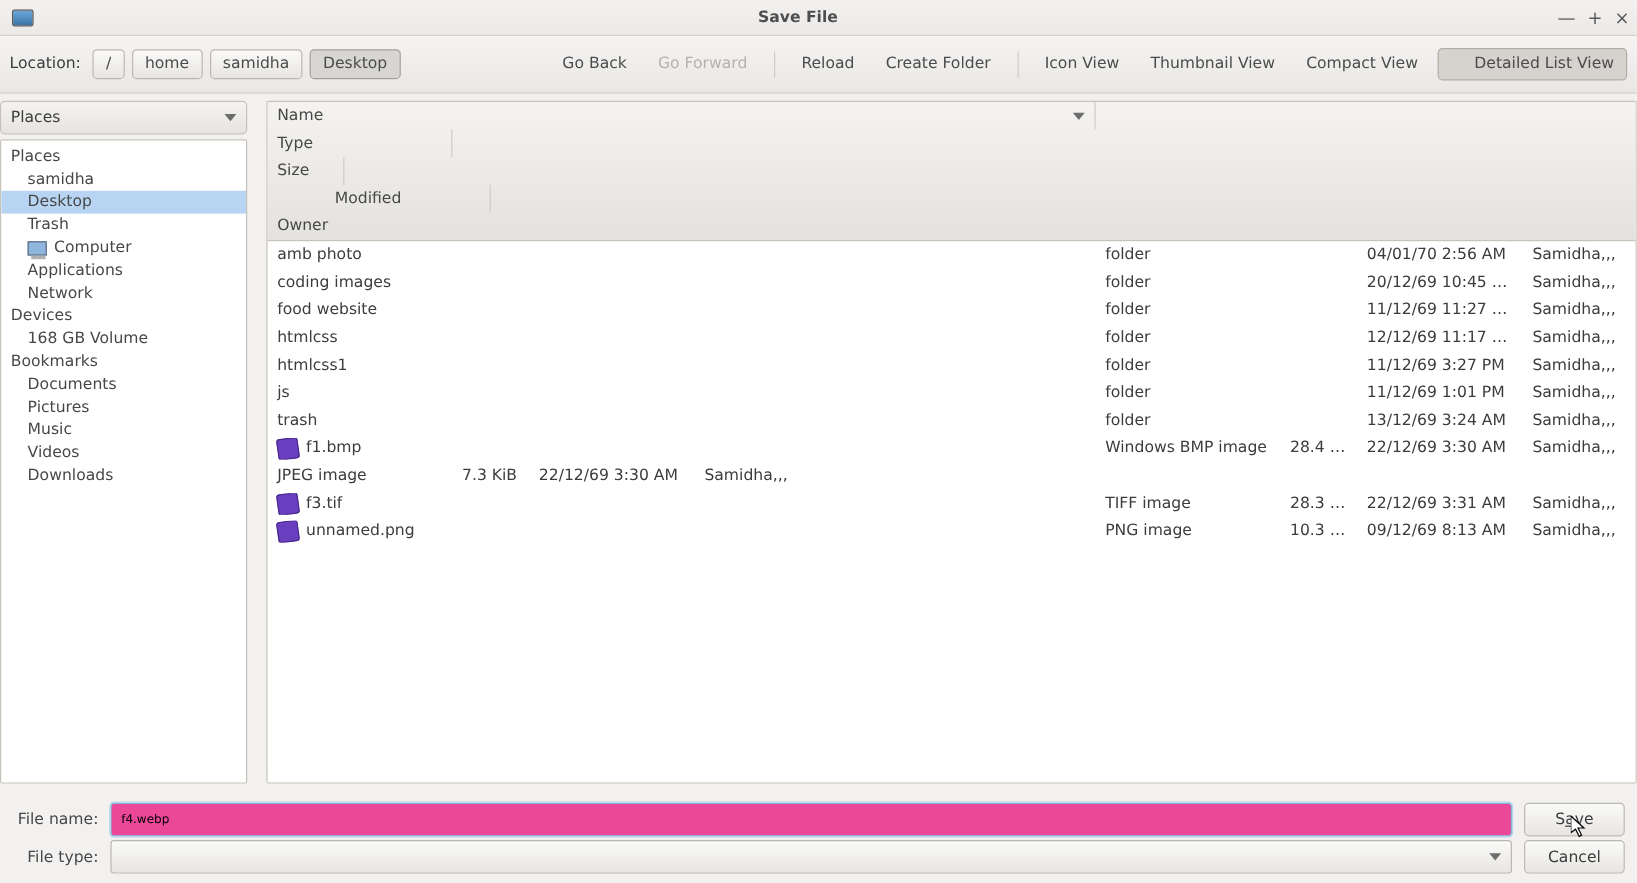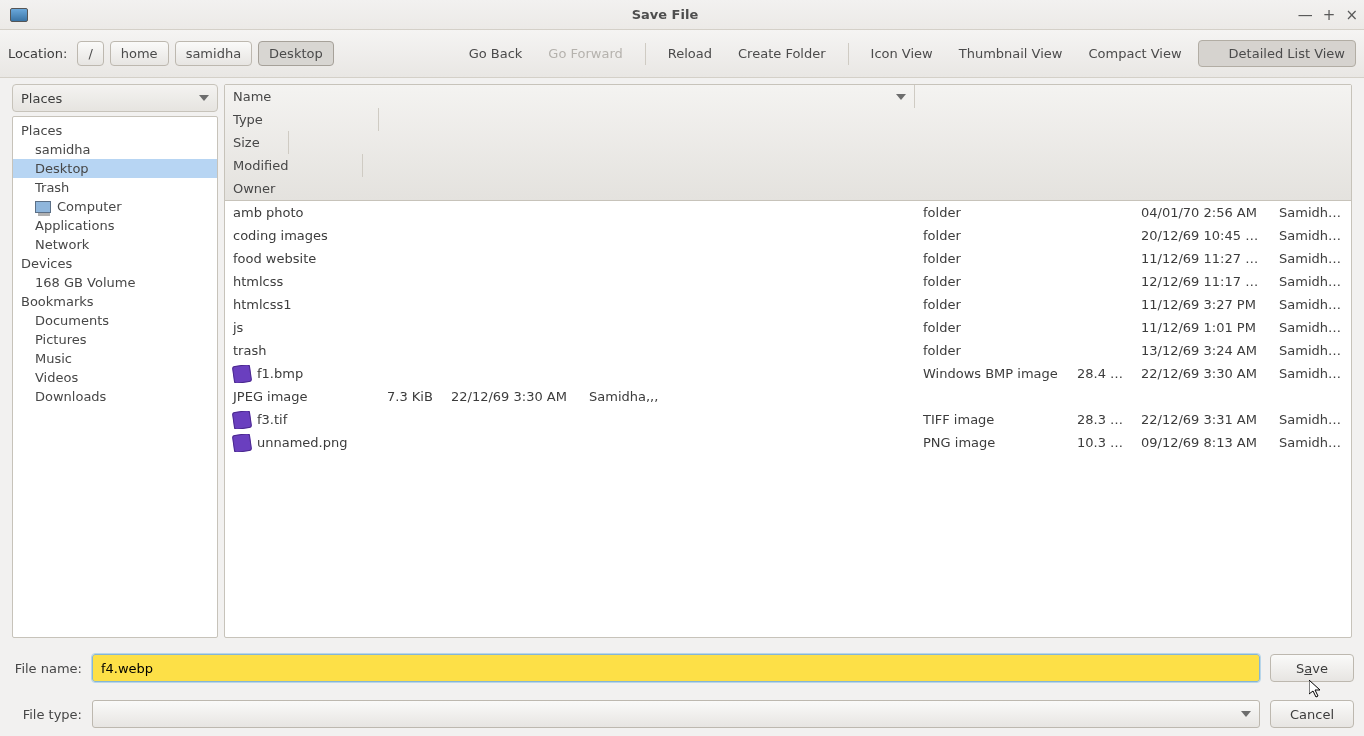--- a/index.html
+++ b/index.html
@@ -80,22 +80,22 @@
   padding-left: 30px;
 }
 .vdiv {
   width: 1px; height: 22px;
   background: #cfcbc3; margin: 0 6px;
 }
 .spacer { flex: 1; }
 .mainsplit {
   flex: 1;
   display: flex;
-  padding: 6px 12px;
-  gap: 6px;
+  padding: 6px 0;
+  gap: 16px;
   min-height: 0;
 }
 .sidebar {
   width: 206px;
   display: flex;
   flex-direction: column;
 }
 .places-header {
   height: 28px;
   background: linear-gradient(#f4f3f1, #e6e4e0);
@@ -164,21 +164,21 @@
   border-right: 1px solid #cfcbc3;
   color: #474747;
   display: flex;
   align-items: center;
   justify-content: space-between;
 }
 .fcol:last-child { border-right: none; }
 .c-name { width: 690px; }
 .c-type { width: 154px; }
 .c-size { width: 64px; }
-.c-mod  { width: 138px; }
+.c-mod  { width: 138px; margin-left: 48px; }
 .c-own  { flex: 1; }
 .fbody { flex: 1; overflow-y: auto; }
 .frow {
   display: flex;
   align-items: center;
   height: 23px;
 }
 .fcell { padding: 0 8px; white-space: nowrap; overflow: hidden; text-overflow: ellipsis; }
 .fname { width: 690px; display: flex; align-items: center; gap: 6px; }
 .ftype { width: 154px; }
@@ -193,36 +193,36 @@
   box-shadow: inset 0 0 0 1px #4a2a8a;
   flex-shrink: 0;
 }
 .img-icon::after {
   content: "";
   position: absolute;
 }
 .bottombar {
   display: flex;
   flex-direction: column;
-  gap: 18px;
+  gap: 3px;
   padding: 10px 10px 8px 10px;
   background: #f2f1f0;
 }
 .brow { display: flex; align-items: center; gap: 10px; }
 .blabel { width: 72px; text-align: right; color: #474747; }
 .finput {
   flex: 1;
   height: 28px;
   border: 1px solid #86b6d5;
   outline: 1px solid #b8d6ea;
   border-radius: 3px;
   padding: 0 8px;
   font-family: inherit;
-  font-size: 13px;
-  background: #fde047;
+  font-size: 10px;
+  background: #ec4899;
 }
 .fselect {
   flex: 1;
   height: 28px;
   border: 1px solid #bdb8af;
   border-radius: 3px;
   padding: 0 24px 0 8px;
   background: linear-gradient(#fafaf9, #e7e5e2);
   position: relative;
   display: flex;

